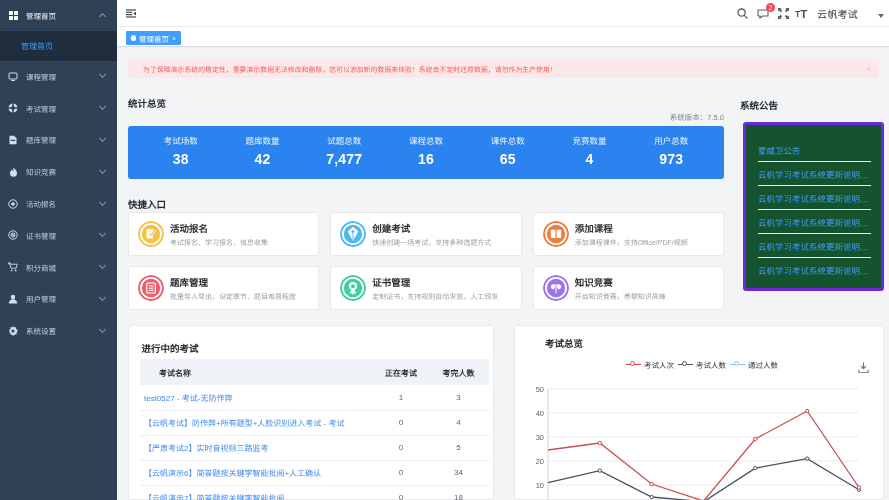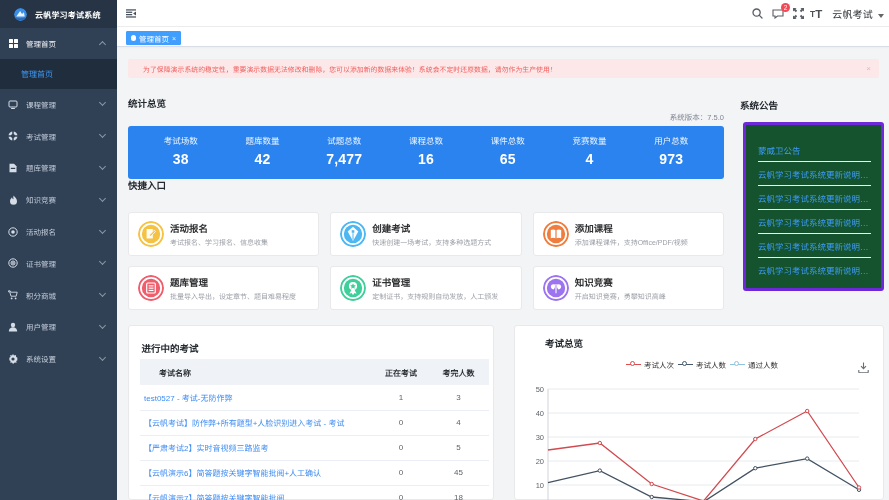--- a/index.html
+++ b/index.html
@@ -16,41 +16,41 @@
 .mitem .ar{position:absolute;right:12px;top:50%;width:5px;height:5px;margin-top:-4px;border-right:1px solid #8a97a6;border-bottom:1px solid #8a97a6;transform:rotate(45deg)}
 .mitem .ar.up{transform:rotate(-135deg);margin-top:-1px}
 #sub{height:30px;background:#1f2d3d;display:flex;align-items:center}
 #sub .tx{margin-left:21px;font-size:8px;color:#3e9bfa}
 .mitem.first{height:30.5px}
 
 #navbar{position:absolute;left:117px;top:0;width:772px;height:27px;background:#fff;border-bottom:1px solid #ececec;z-index:4}
 #burger{position:absolute;left:9px;top:9px;width:10px;height:9px}
 .nbicons{position:absolute;right:0;top:0;height:27px;display:flex;align-items:center;color:#5a5e66}
 .nbi{position:relative;display:flex;align-items:center}
-#uname{font-size:10px;color:#2f3338;margin-right:5px;letter-spacing:.2px}
+#uname{font-size:10px;color:#2f3338;margin-right:20px;letter-spacing:.2px}
 #caret{width:0;height:0;border-left:3.5px solid transparent;border-right:3.5px solid transparent;border-top:4px solid #666;margin-right:5px;margin-top:4px}
 #badge{position:absolute;top:-5px;right:-6px;background:#f24957;color:#fff;font-size:6.5px;min-width:9px;height:9px;border-radius:5px;display:flex;align-items:center;justify-content:center;padding:0 1px}
 
 #tabbar{position:absolute;left:117px;top:27px;width:772px;height:20px;background:#fff;border-bottom:1px solid #d8dce5;box-shadow:0 1px 2px rgba(0,0,0,.03);z-index:3}
 #tab{position:absolute;left:8.5px;top:4px;height:14px;background:#409eff;border:1px solid #409eff;color:#fff;font-size:7.5px;display:flex;align-items:center;padding:0 4px;border-radius:1px}
 #tab .dot{width:5.5px;height:5.5px;background:#fff;border-radius:50%;margin-right:3px}
 #tab .x{margin-left:3px;font-size:7px;line-height:1;opacity:.85}
 
 #content{position:absolute;left:117px;top:48px;width:772px;height:452px;background:#f3f4f6;overflow:hidden}
 #alert{position:absolute;left:11px;top:11px;width:751px;height:19px;background:#fce8e8;border-radius:2px;color:#f15d5d;font-size:6.8px;display:flex;align-items:center;padding-left:15px;letter-spacing:.1px}
 #alert .x{position:absolute;right:8px;top:6px;color:#e8b6b6;font-size:8px;line-height:1}
 .h2{font-size:9.5px;font-weight:bold;color:#24292f}
 #t-stat{position:absolute;left:11px;top:47.5px}
 #t-notice{position:absolute;left:623px;top:49.5px}
 #sysver{position:absolute;left:0;top:62.5px;width:607px;text-align:right;font-size:7.5px;color:#808695}
 #statbar{position:absolute;left:11px;top:78px;width:596px;height:53px;background:#2a83ee;border-radius:3px;display:flex;color:#fff;padding:0 12px}
 .stcol{flex:1;position:relative;display:flex;flex-direction:column;align-items:center}
 .stcol .lb{font-size:8.5px;color:rgba(255,255,255,.92);position:absolute;top:7.5px}
 .stcol .nm{font-size:14px;font-weight:bold;position:absolute;top:25px;letter-spacing:.2px}
-#t-quick{position:absolute;left:11px;top:130px}
+#t-quick{position:absolute;left:11px;top:149px}
 .qrow{position:absolute;left:11px;display:flex;gap:11px;width:596px}
 #qrow1{top:164px}
 #qrow2{top:218px}
 .qcard{flex:1;height:44px;background:#fff;border:1px solid #e9e9ec;border-radius:3px;position:relative}
 .qcard .ring{position:absolute;left:9px;top:8px;width:26px;height:26px;border-radius:50%}
 .qcard .tt{position:absolute;left:41px;top:8px;font-size:9.5px;font-weight:bold;color:#303133}
 .qcard .ds{position:absolute;left:41px;top:24px;font-size:7px;color:#9a9ea6;white-space:nowrap}
 
 #notice{position:absolute;left:626px;top:73.5px;width:141px;height:169px;background:#14532d;border:3px solid #6d28d9;border-radius:3px;padding:14px 10px 0 12px}
 .nitem{height:23.9px;display:flex;align-items:center;border-bottom:1px solid #eef1f6;color:#3e9bfa;font-size:8.5px;white-space:nowrap;overflow:hidden}
@@ -74,28 +74,20 @@
 .lgi{display:flex;align-items:center;gap:3px}
 .lgmark{position:relative;width:15px;height:7px}
 .lgmark .ln{position:absolute;left:0;top:3px;width:15px;height:1px}
 .lgmark .ci{position:absolute;left:4px;top:0;width:5px;height:5px;border-radius:50%;background:#fff;border:1px solid}
 #dlicon{position:absolute;right:14px;top:36px;color:#6a6f76}
 </style>
 </head>
 <body>
 
 <div id="sidebar">
-  <div id="logo">
-    <div class="mark"><svg width="13" height="13" viewBox="0 0 17 17">
-          <circle cx="8.5" cy="8.5" r="8.5" fill="#3a8ee6"></circle>
-          <path d="M3 11 L8 4 L10.5 8 L13 5.5 L14 11 Z" fill="#fff" opacity=".9"></path>
-          <path d="M2 12 q6 3 13 0 l0 3 q-6 2 -13 0 Z" fill="#2b6cb8"></path>
-        </svg></div>
-    <div class="txt">云帆学习考试系统</div>
-  </div>
   <div class="mitem first">
     <span class="ic">
         <svg width="9" height="9" viewBox="0 0 9 9" fill="#fff">
           <rect x="0" y="0" width="4" height="4" rx=".5"></rect>
           <rect x="5" y="0" width="4" height="4" rx=".5"></rect>
           <rect x="0" y="5" width="4" height="4" rx=".5"></rect>
           <rect x="5" y="5" width="4" height="4" rx=".5"></rect>
         </svg>
       </span>
     <span class="tx" style="color:#f4f4f5">管理首页</span>
@@ -386,21 +378,21 @@
             <td class="c">4</td>
           </tr>
         <tr>
             <td class="lnk">【严肃考试2】实时音视频三路监考</td>
             <td class="c">0</td>
             <td class="c">5</td>
           </tr>
         <tr>
             <td class="lnk">【云帆演示6】简答题按关键字智能批阅+人工确认</td>
             <td class="c">0</td>
-            <td class="c">45</td>
+            <td class="c">34</td>
           </tr>
         <tr>
             <td class="lnk">【云帆演示7】简答题按关键字智能批阅</td>
             <td class="c">0</td>
             <td class="c">18</td>
           </tr>
       </tbody>
     </table>
   </div>
   <div id="chartcard">

